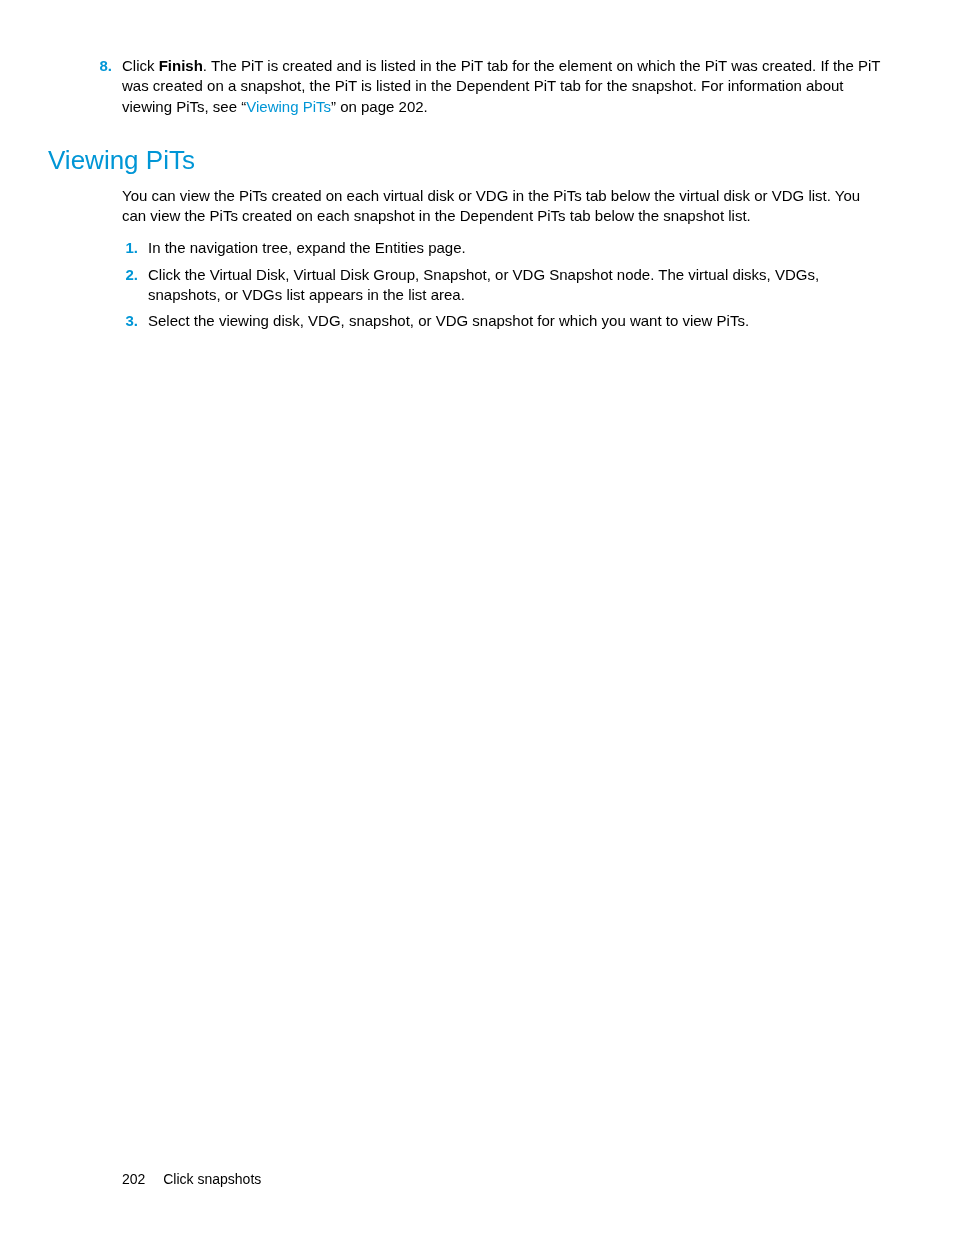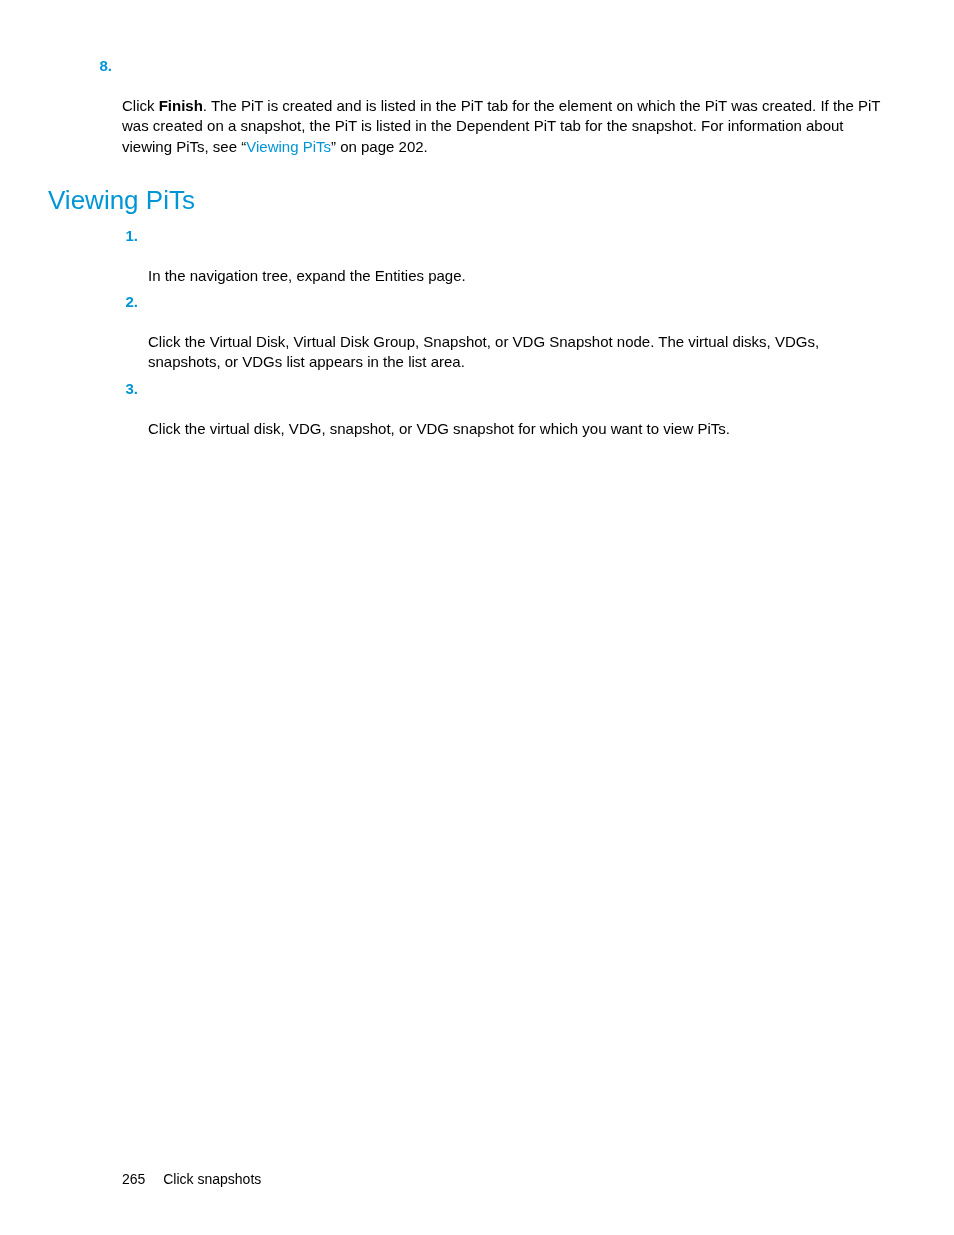--- a/index.html
+++ b/index.html
@@ -37,21 +37,20 @@
       text-align: right;
       padding-right: 10px;
       flex-shrink: 0;
     }
     ol.numbered.shifted > li .num {
       margin-left: -26px;
       min-width: 26px;
     }
     ol.numbered > li .txt {
       flex: 1;
-      margin-top: 40px;
     }
     ol.numbered.spaced > li {
       margin-bottom: 6px;
     }
     .bold { font-weight: 700; }
     .link {
       color: #0096d6;
       cursor: pointer;
     }
     h2.section {
@@ -88,35 +87,36 @@
         <span class="txt">
           <span>Click </span><span class="bold">Finish</span><span>. The PiT is created and is listed in the PiT tab for the element on which the PiT was created. If the PiT was created on a snapshot, the PiT is listed in the Dependent PiT tab for the snapshot. For information about viewing PiTs, see “</span><span class="link">Viewing PiTs</span><span>” on page 202.</span>
         </span>
       </li>
     </ol>
   </div>
 
   <h2 class="section">Viewing PiTs</h2>
 
   <div class="content">
+    <p class="body">You can view the PiTs created on each virtual disk or VDG in the PiTs tab below the virtual disk or VDG list. You can view the PiTs created on each snapshot in the Dependent PiTs tab below the snapshot list.</p>
 
     <ol class="numbered spaced">
       <li>
         <span class="num">1.</span>
         <span class="txt">In the navigation tree, expand the Entities page.</span>
       </li>
       <li>
         <span class="num">2.</span>
         <span class="txt">Click the Virtual Disk, Virtual Disk Group, Snapshot, or VDG Snapshot node. The virtual disks, VDGs, snapshots, or VDGs list appears in the list area.</span>
       </li>
       <li>
         <span class="num">3.</span>
-        <span class="txt">Click the virtual disk, VDG, snapshot, or VDG snapshot for which you want to view PiTs.</span>
+        <span class="txt">Select the viewing disk, VDG, snapshot, or VDG snapshot for which you want to view PiTs.</span>
       </li>
     </ol>
   </div>
 
 </div>
 
 <div class="footer">
-  <span class="pnum">265</span>
+  <span class="pnum">202</span>
   <span>Click snapshots</span>
 </div>
 
 </body></html>

